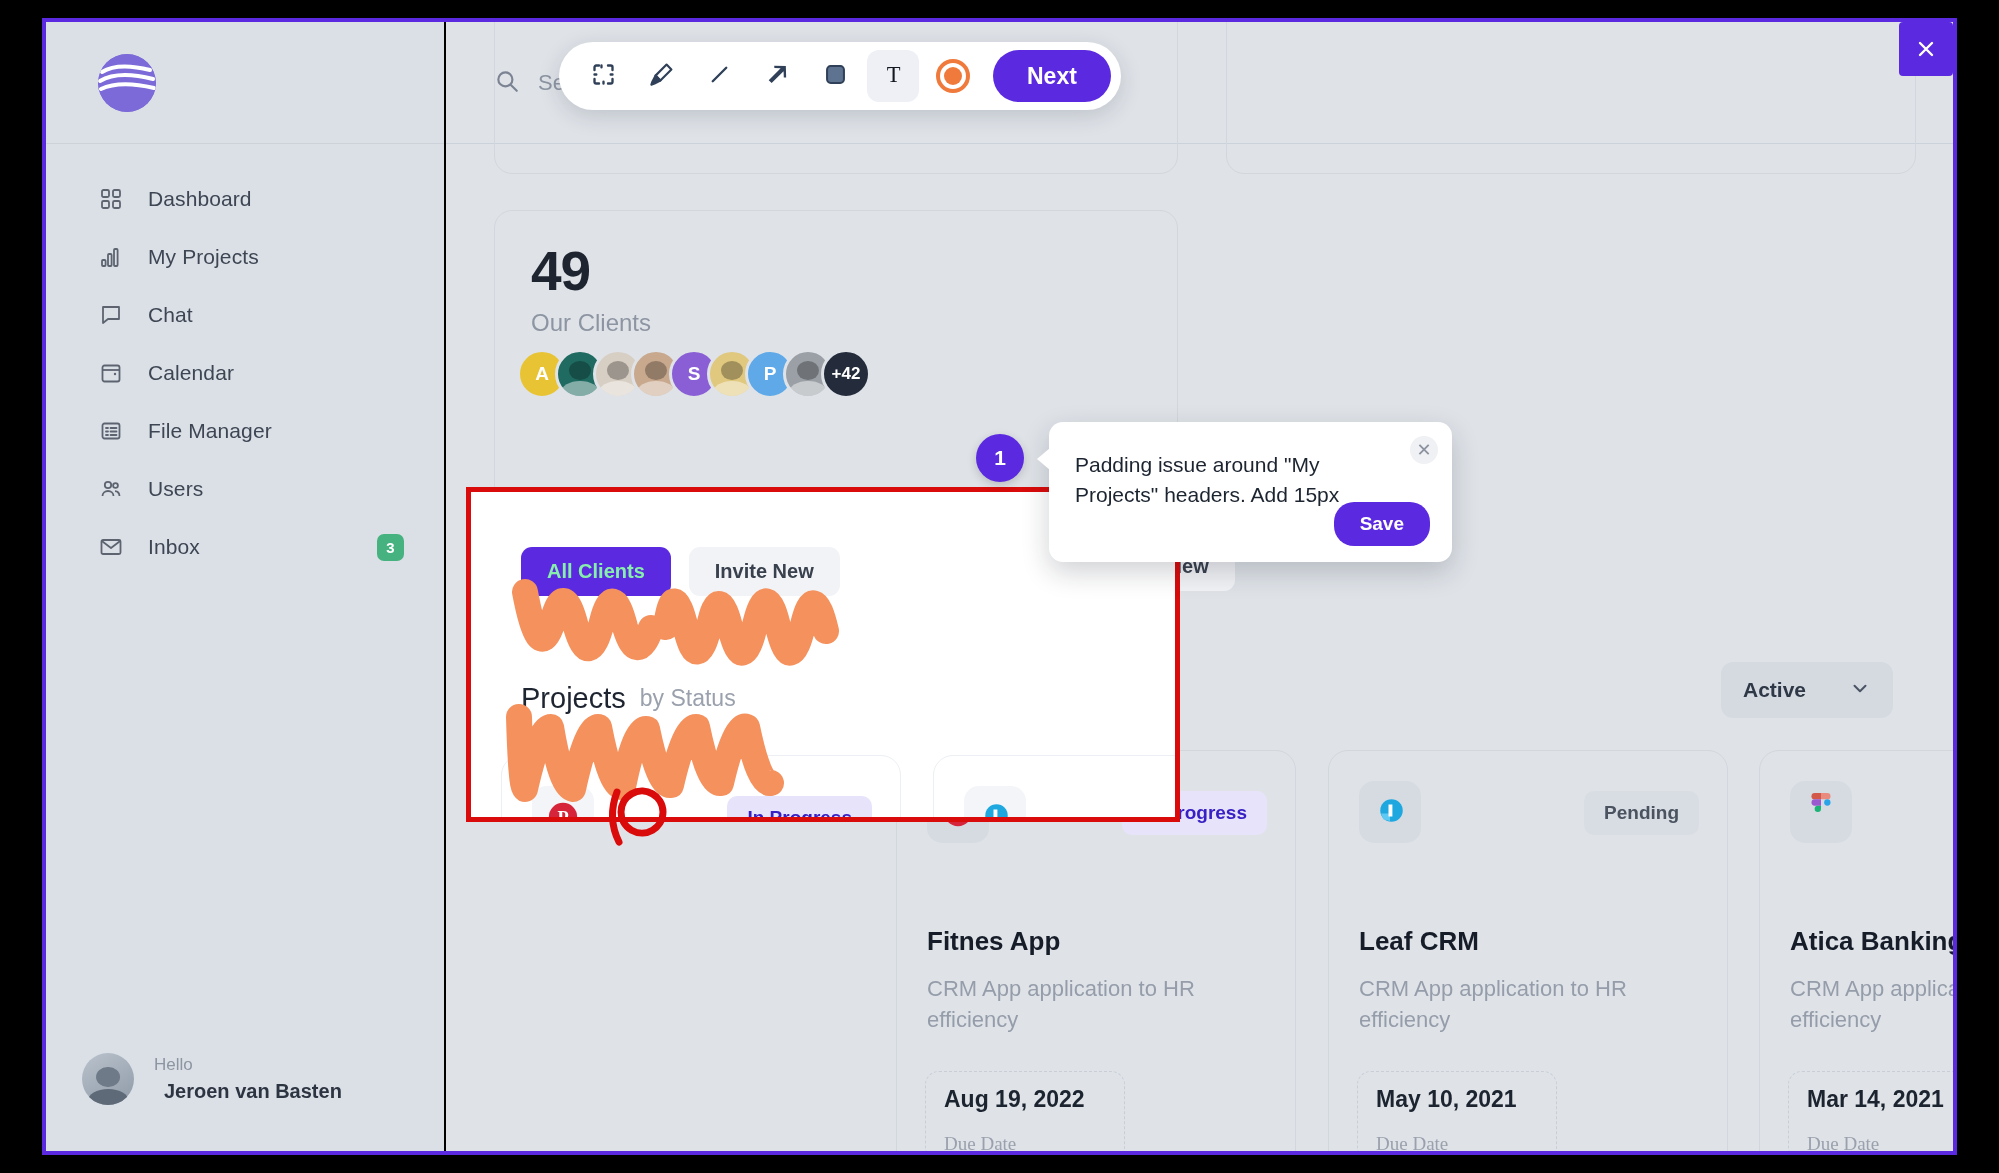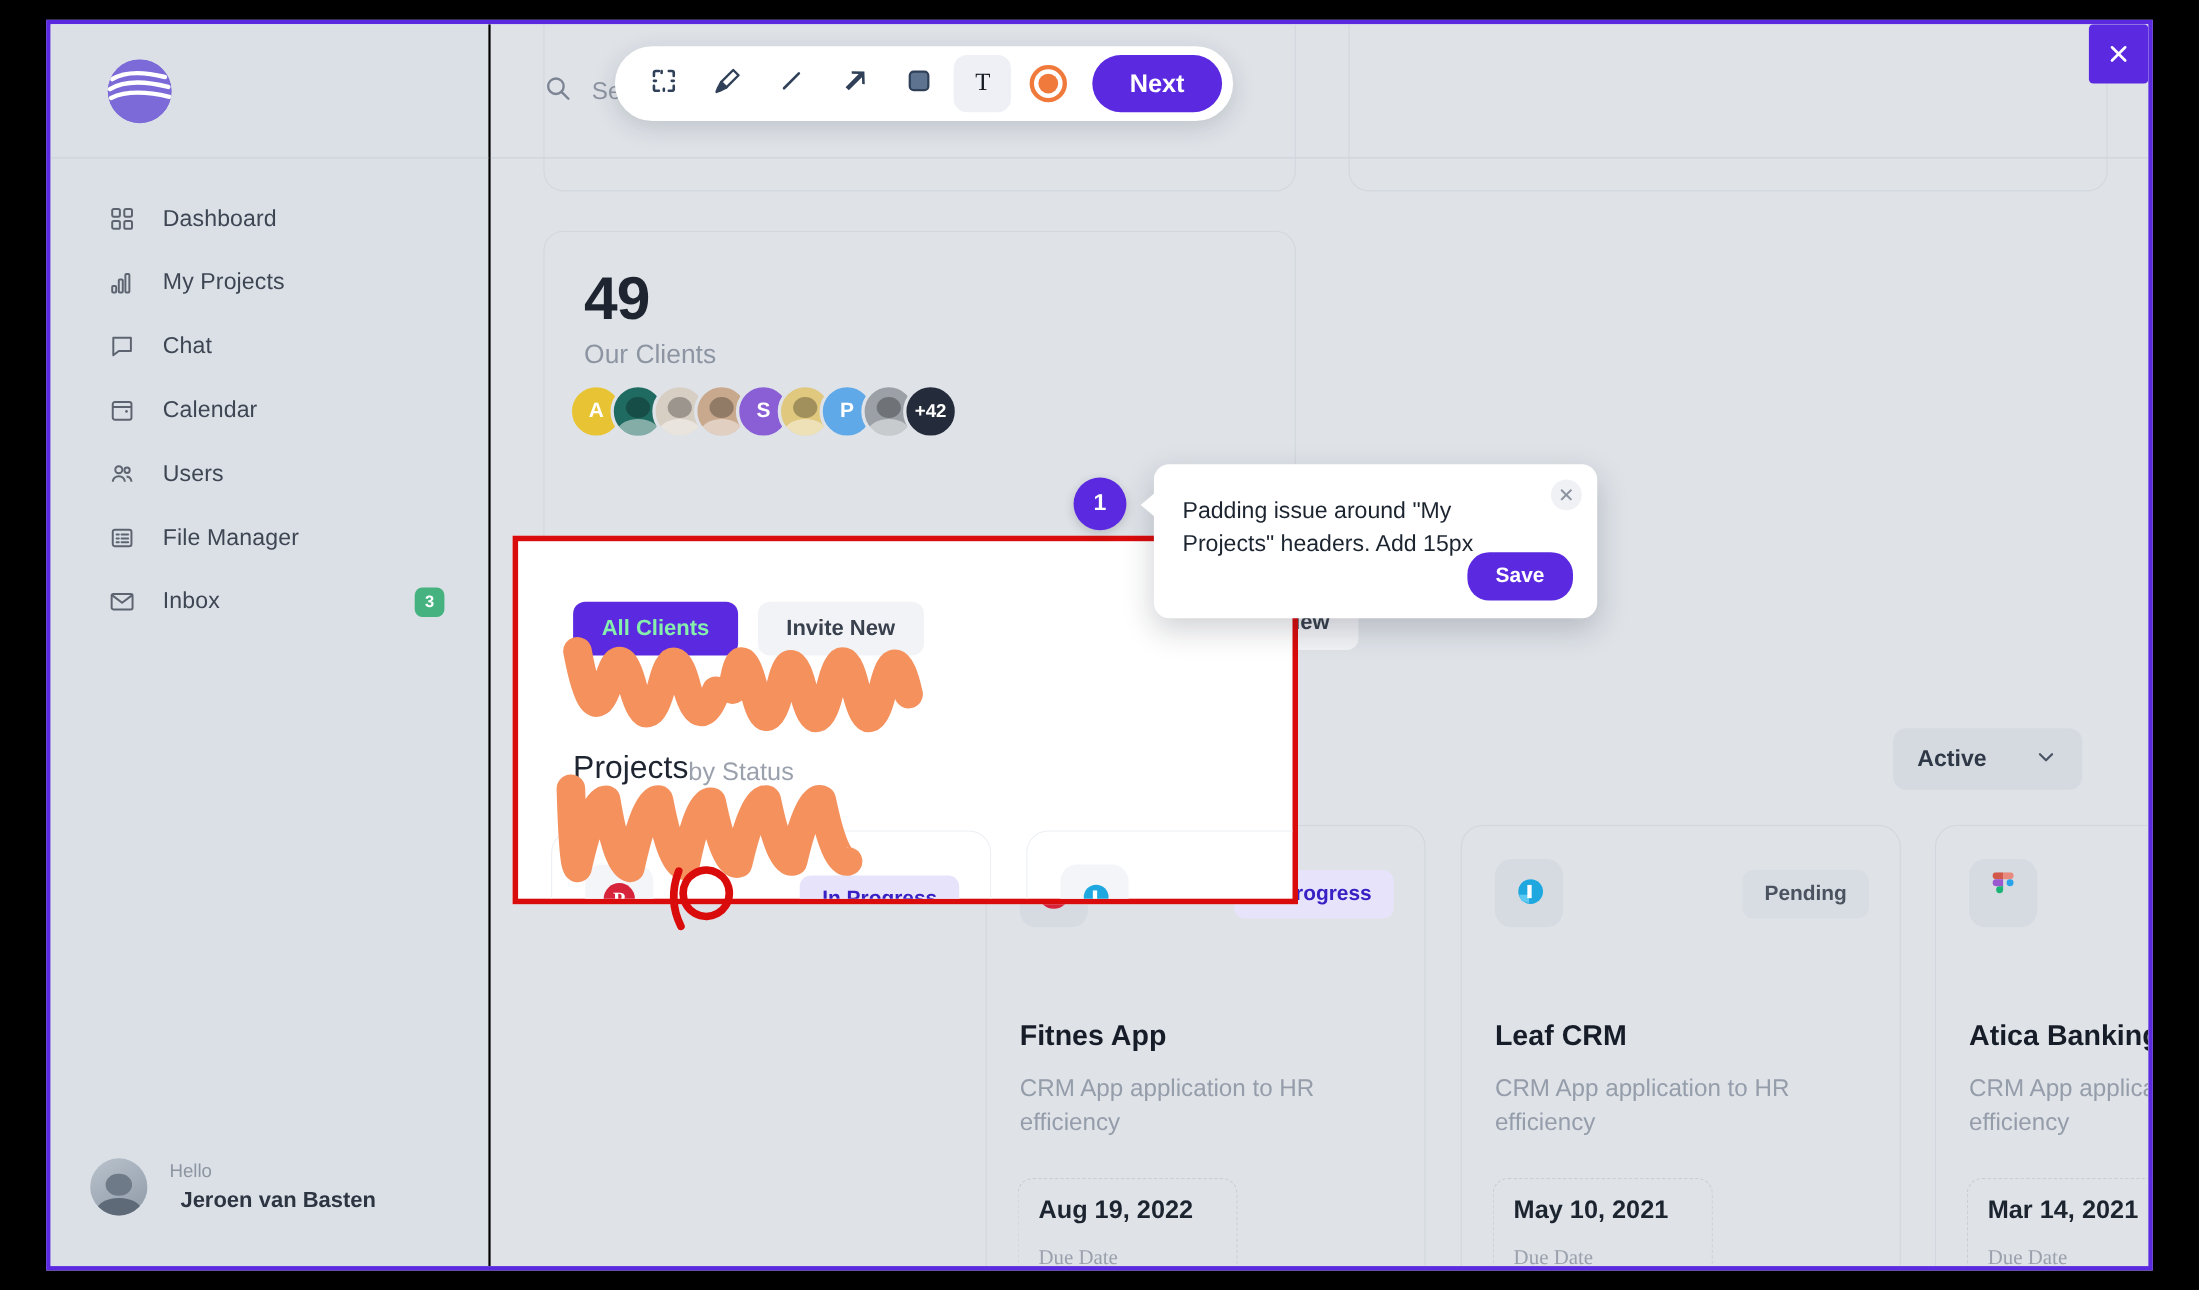--- a/index.html
+++ b/index.html
@@ -291,21 +291,21 @@
     padding: 13px 26px;
     border-radius: 11px;
     white-space: nowrap;
     cursor: pointer;
   }
   .chip-primary { background: #5b2ae0; color: #86efac; }
   .chip-ghost   { background: #f2f3f6; color: #39414e; }
 
   .projects-title {
     position: absolute; left: 470px; top: 655px;
-    display: flex; align-items: flex-end; 
+    display: flex; align-items: center; gap: 14px;
   }
   .pt-main { font-size: 29px; color: #1e2530; }
   .pt-sub  { font-size: 23px; color: #9aa1ad; }
 
   
   .project-card {
     position: absolute;
     top: 728px;
     width: 400px;
     height: 430px;
@@ -498,38 +498,38 @@
               <rect x="3.5" y="4.5" width="17" height="16" rx="2"></rect>
                 <path d="M3.5 9h17"></path>
                 <circle cx="16" cy="13" r="1.2" fill="currentColor" stroke="none"></circle>
             </svg>
           </span>
           <span class="nav-label">Calendar</span>
         </div>
 
         <div class="nav-item">
           <span class="nav-icon">
+            <svg width="24" height="24" viewBox="0 0 24 24" fill="none" stroke="currentColor" stroke-width="1.8" stroke-linecap="round">
+              <rect x="3.5" y="4.5" width="17" height="15" rx="2"></rect>
+              <path d="M7 9h2M7 12.5h2M7 16h2M11.5 9h6M11.5 12.5h6M11.5 16h6"></path>
+            </svg>
+          </span>
+          <span class="nav-label">File Manager</span>
+        </div>
+
+        <div class="nav-item">
+          <span class="nav-icon">
             <svg width="24" height="24" viewBox="0 0 24 24" fill="none" stroke="currentColor" stroke-width="1.8">
               <circle cx="9" cy="8" r="3.2"></circle>
                 <circle cx="16.5" cy="8.5" r="2.4"></circle>
               <path d="M3.5 19c0-3 2.6-5 5.5-5s5.5 2 5.5 5"></path>
                 <path d="M16 14.2c2.4.2 4.3 2.1 4.5 4.8"></path>
             </svg>
           </span>
           <span class="nav-label">Users</span>
-        </div>
-
-        <div class="nav-item">
-          <span class="nav-icon">
-            <svg width="24" height="24" viewBox="0 0 24 24" fill="none" stroke="currentColor" stroke-width="1.8" stroke-linecap="round">
-              <rect x="3.5" y="4.5" width="17" height="15" rx="2"></rect>
-              <path d="M7 9h2M7 12.5h2M7 16h2M11.5 9h6M11.5 12.5h6M11.5 16h6"></path>
-            </svg>
-          </span>
-          <span class="nav-label">File Manager</span>
         </div>
 
         <div class="nav-item">
           <span class="nav-icon">
             <svg width="24" height="24" viewBox="0 0 24 24" fill="none" stroke="currentColor" stroke-width="1.8" stroke-linejoin="round">
               <rect x="2.5" y="5" width="19" height="14" rx="1.5"></rect>
                 <path d="M2.5 5.8 12 13l9.5-7.2"></path>
             </svg>
           </span>
           <span class="nav-label">Inbox</span>

